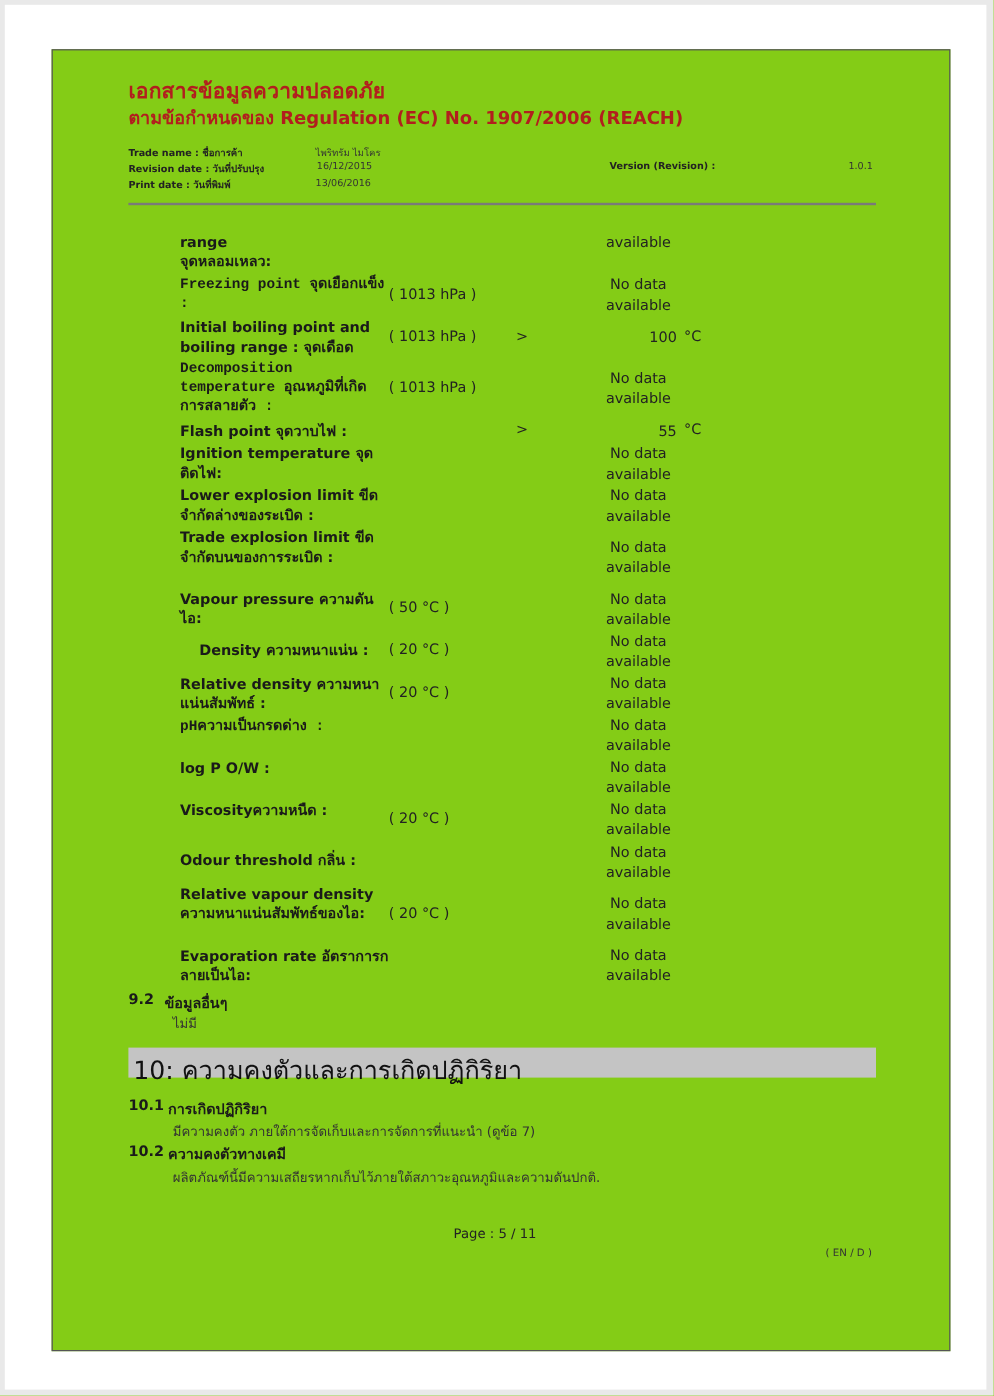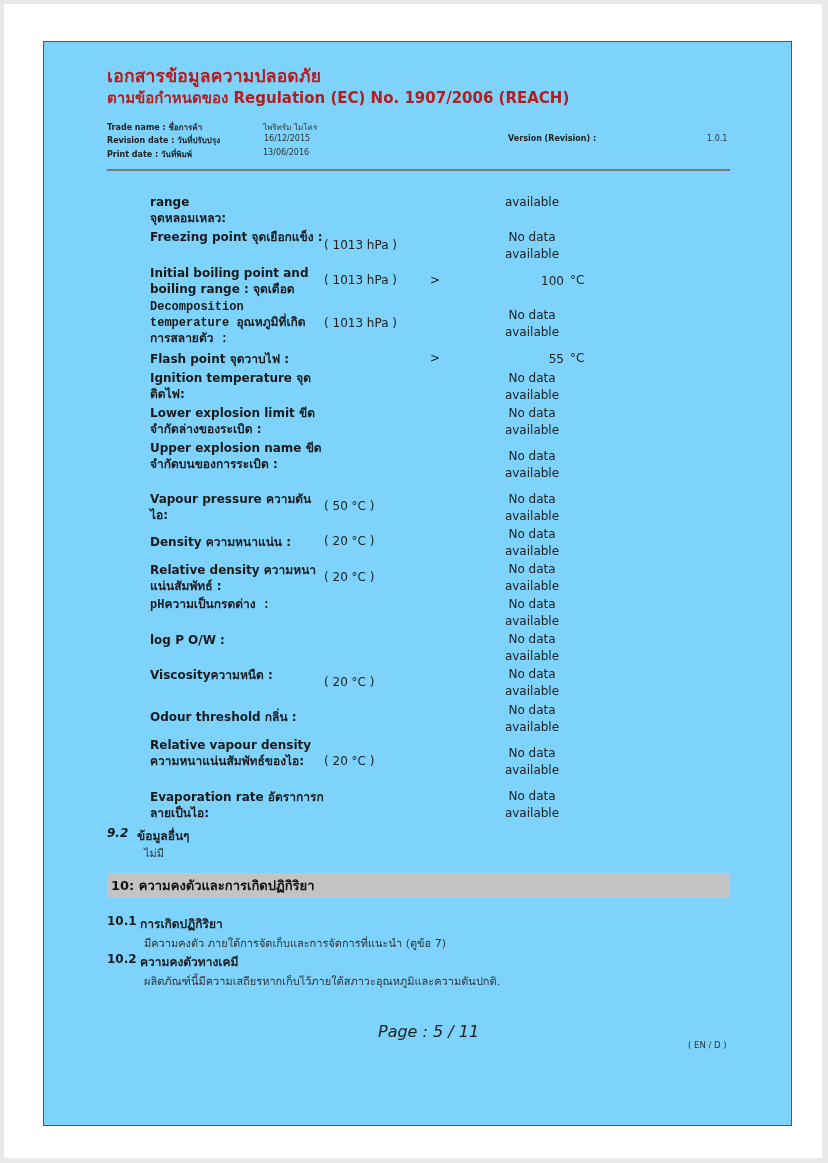--- a/index.html
+++ b/index.html
@@ -12,21 +12,21 @@
       overflow: hidden;
     }
     .sheet {
       position: absolute; left: 4px; top: 4px; width: 818px; height: 1154px;
       background: #ffffff;
     }
     .page {
       position: absolute; left: 39px; top: 37px; width: 749px; height: 1085px;
       border: 1.5px solid #555555;
       box-sizing: border-box;
-      background: #7dd3fc;
+      background: #84cc16;
     }
     .abs { position: absolute; white-space: nowrap; }
 
     
     .doc-title { left: 63px; top: 20px; font-size: 17.5px; font-weight: bold; color: #b21e1e; letter-spacing: 0.2px; }
     .doc-subtitle { left: 63px; top: 44px; font-size: 15px; font-weight: bold; color: #b21e1e; }
     .meta-label { font-size: 8px; font-weight: bold; color: #222; }
     .meta-value { font-size: 8px; color: #333; }
     .hdr-rule { position: absolute; left: 63px; top: 127px; width: 623px; height: 2px; background: #7a7a7a; }
 
@@ -38,23 +38,23 @@
     .prop-val.nodata { left: 452px; width: 72px; text-align: center; }
     .prop-unit { left: 526px; font-size: 12px; color: #222; }
 
     
     .sec-num { font-size: 12px; font-weight: bold; color: #1a1a1a; }
     .sec-text { font-size: 11px; color: #333; }
     .band {
       position: absolute; left: 63px; top: 831px; width: 623px; height: 25px;
       background: #c4c4c4;
     }
-    .band-title { position: absolute; left: 4px; top: 2px; font-size: 13px; font-weight: bold; color: #111; white-space: nowrap; }
+    .band-title { position: absolute; left: 4px; top: 2px; font-size: 21px; font-weight: normal; color: #111; white-space: nowrap; }
 
-    .footer-page { left: 334px; top: 980px; font-size: 16px; color: #222; font-style: italic; }
+    .footer-page { left: 334px; top: 980px; font-size: 11px; color: #222; }
     .footer-lang { left: 644px; top: 998px; font-size: 8.5px; color: #333; }
   </style>
 </head>
 <body>
 
 <div class="sheet">
   <div class="page">
 
     <div class="abs doc-title">เอกสารข้อมูลความปลอดภัย</div>
     <div class="abs doc-subtitle">ตามข้อกำหนดของ Regulation (EC) No. 1907/2006 (REACH)</div>
@@ -69,21 +69,21 @@
     <div class="abs meta-value" style="left:663px; top:92px;">1.0.1</div>
     <div class="hdr-rule"></div>
 
     <div id="prop-table">
         <div>
           <div class="abs prop-name" style="top: 152px; white-space: pre-line;">range
 จุดหลอมเหลว:</div>
           <div class="abs prop-val nodata" style="top: 152px;">available</div>
         </div>
         <div>
-          <div class="abs prop-name" style="top: 187px; white-space: pre-line;">Freezing point จุดเยือกแข็ง :</div>
+          <div class="abs prop-name" style="top: 187px; white-space: pre-line; font-family: Liberation Mono, monospace;">Freezing point จุดเยือกแข็ง :</div>
           <div class="abs prop-cond" style="top: 196px;">( 1013 hPa )</div>
           <div class="abs prop-val nodata" style="top: 187px;">No data available</div>
         </div>
         <div>
           <div class="abs prop-name" style="top: 223px; white-space: pre-line;">Initial boiling point and boiling range : จุดเดือด</div>
           <div class="abs prop-cond" style="top: 231px;">( 1013 hPa )</div>
           <div class="abs prop-op" style="top: 231px;">&gt;</div>
           <div class="abs prop-val" style="top: 231px;">100</div>
           <div class="abs prop-unit" style="top: 231px;">°C</div>
         </div>
@@ -100,30 +100,30 @@
         </div>
         <div>
           <div class="abs prop-name" style="top: 328px; white-space: pre-line;">Ignition temperature จุดติดไฟ:</div>
           <div class="abs prop-val nodata" style="top: 328px;">No data available</div>
         </div>
         <div>
           <div class="abs prop-name" style="top: 363px; white-space: pre-line;">Lower explosion limit ขีดจำกัดล่างของระเบิด :</div>
           <div class="abs prop-val nodata" style="top: 363px;">No data available</div>
         </div>
         <div>
-          <div class="abs prop-name" style="top: 398px; white-space: pre-line;">Upper explosion name ขีดจำกัดบนของการระเบิด :</div>
+          <div class="abs prop-name" style="top: 398px; white-space: pre-line;">Trade explosion limit ขีดจำกัดบนของการระเบิด :</div>
           <div class="abs prop-val nodata" style="top: 406px;">No data available</div>
         </div>
         <div>
           <div class="abs prop-name" style="top: 449px; white-space: pre-line;">Vapour pressure ความดันไอ:</div>
           <div class="abs prop-cond" style="top: 457px;">( 50 °C )</div>
           <div class="abs prop-val nodata" style="top: 449px;">No data available</div>
         </div>
         <div>
-          <div class="abs prop-name" style="top: 492px; white-space: pre-line;">Density ความหนาแน่น :</div>
+          <div class="abs prop-name" style="top: 492px; white-space: pre-line; margin-left: 16px;">Density ความหนาแน่น :</div>
           <div class="abs prop-cond" style="top: 492px;">( 20 °C )</div>
           <div class="abs prop-val nodata" style="top: 484px;">No data available</div>
         </div>
         <div>
           <div class="abs prop-name" style="top: 520px; white-space: pre-line;">Relative density ความหนาแน่นสัมพัทธ์ :</div>
           <div class="abs prop-cond" style="top: 528px;">( 20 °C )</div>
           <div class="abs prop-val nodata" style="top: 519px;">No data available</div>
         </div>
         <div>
           <div class="abs prop-name" style="top: 555px; white-space: pre-line; font-family: Liberation Mono, monospace;">pHความเป็นกรดด่าง :</div>
@@ -146,21 +146,21 @@
           <div class="abs prop-name" style="top: 695px; white-space: pre-line;">Relative vapour density ความหนาแน่นสัมพัทธ์ของไอ:</div>
           <div class="abs prop-cond" style="top: 712px;">( 20 °C )</div>
           <div class="abs prop-val nodata" style="top: 703px;">No data available</div>
         </div>
         <div>
           <div class="abs prop-name" style="top: 747px; white-space: pre-line;">Evaporation rate อัตราการกลายเป็นไอ:</div>
           <div class="abs prop-val nodata" style="top: 746px;">No data available</div>
         </div>
       </div>
 
-    <div class="abs sec-num" style="left:63px; top:784px;font-style:italic;">9.2</div>
+    <div class="abs sec-num" style="left:63px; top:784px;">9.2</div>
     <div class="abs sec-num" style="left:93px; top:784px;">ข้อมูลอื่นๆ</div>
     <div class="abs sec-text" style="left:100px; top:802px;">ไม่มี</div>
 
     <div class="band">
       <div class="band-title">10: ความคงตัวและการเกิดปฏิกิริยา</div>
     </div>
 
     <div class="abs sec-num" style="left:63px; top:872px;">10.1</div>
     <div class="abs sec-num" style="left:96px; top:872px;">การเกิดปฏิกิริยา</div>
     <div class="abs sec-text" style="left:100px; top:892px;">มีความคงตัว ภายใต้การจัดเก็บและการจัดการที่แนะนำ (ดูข้อ 7)</div>

